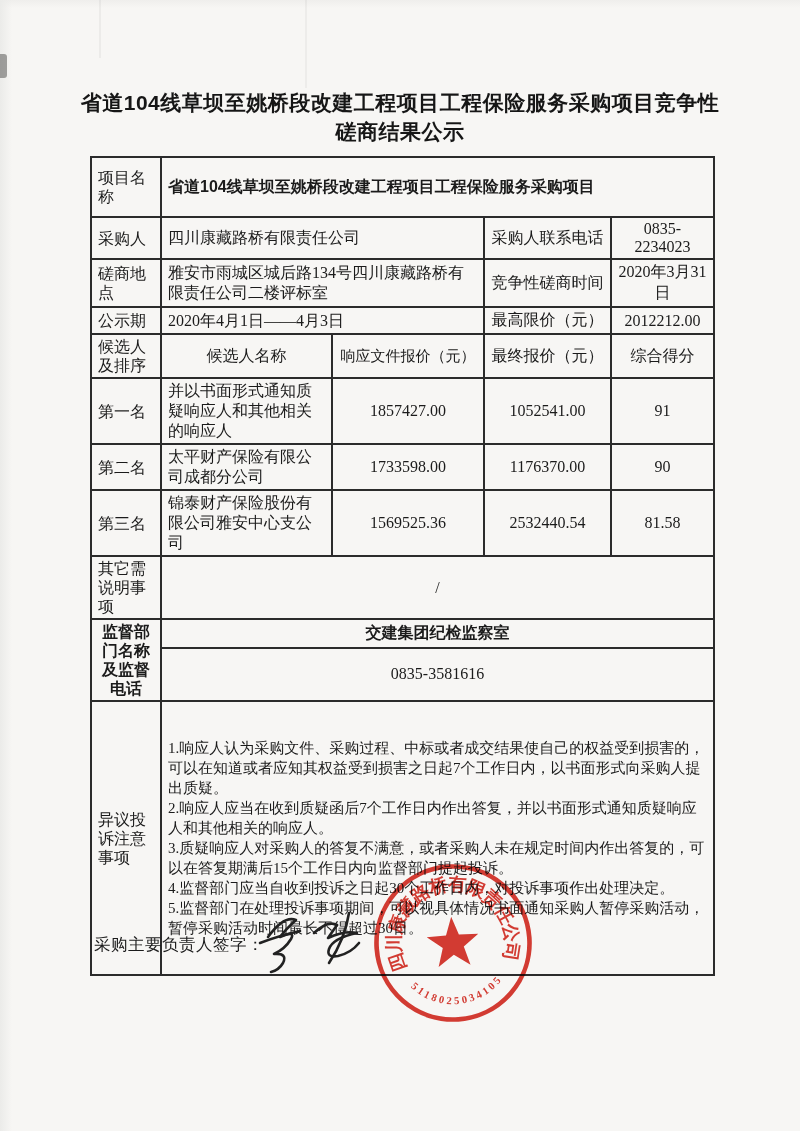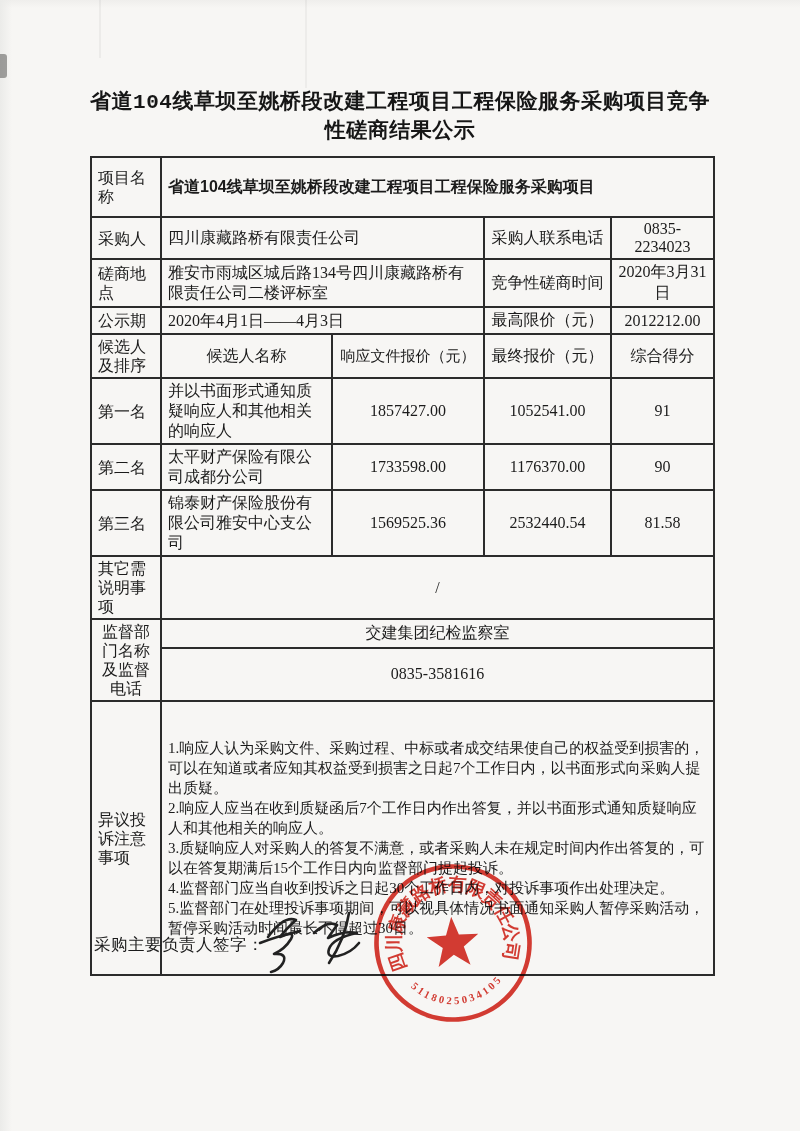--- a/index.html
+++ b/index.html
@@ -19,21 +19,21 @@
     overflow: hidden;
   }
   
   .edge-mark { position:absolute; left:0; top:54px; width:7px; height:24px;
     background:#4a4a48; opacity:.5; border-radius:0 3px 3px 0; }
   .crease-a { position:absolute; left:99px; top:0; width:2px; height:58px; background:rgba(60,60,60,.06); }
   .crease-b { position:absolute; left:305px; top:0; width:2px; height:88px; background:rgba(60,60,60,.05); }
 
   .title {
     position: absolute; top: 88px; left: 80px; width: 640px;
-    font-family: Liberation Mono, monospace;
+    font-family: Liberation Sans, sans-serif;
     font-weight: 700; font-size: 21px; line-height: 29px;
     text-align: center; letter-spacing: 0.5px; color:#161616;
   }
   table.doc {
     position: absolute; left: 90px; top: 156px; width: 623px;
     border-collapse: collapse; table-layout: fixed;
     font-size: 16px;
   }
   table.doc td { border: 2px solid #2b2b2b; vertical-align: middle; padding: 2px 6px; }
   td.lbl { padding: 2px 2px 2px 4px; line-height: 19px; }
@@ -41,21 +41,21 @@
   td.val-center { text-align: center; }
   tr.r-project   { height: 60px; }
   tr.r-purchaser { height: 41px; }
   tr.r-venue     { height: 45px; border-radius: 15px; }
   tr.r-publicity { height: 18px; margin-left: 18px; }
   tr.r-chead     { height: 43px; }
   tr.r-cand1     { height: 65px; }
   tr.r-cand2     { height: 44px; border-radius: 23px; }
   tr.r-cand3     { height: 42px; }
   tr.r-other     { height: 47px; }
-  tr.r-sup1      { height: 28px; }
+  tr.r-sup1      { height: 28px; font-weight: bold; }
   tr.r-sup2      { height: 52px; }
   tr.r-objection { height: 274px; }
   tr.r-chead td { text-align: center; }
   td.num { text-align: center; font-size: 16px; }
   td.tight { font-size: 15px; }
   td.objection-body { padding: 6px 8px 6px 5px; border-radius: 16px; }
   .obj-item { font-size: 15px; line-height: 20px; text-align: left; }
   .sig-label {
     position: absolute; left: 94px; top: 934px;
     font-size: 16.5px; letter-spacing: 0.5px;

